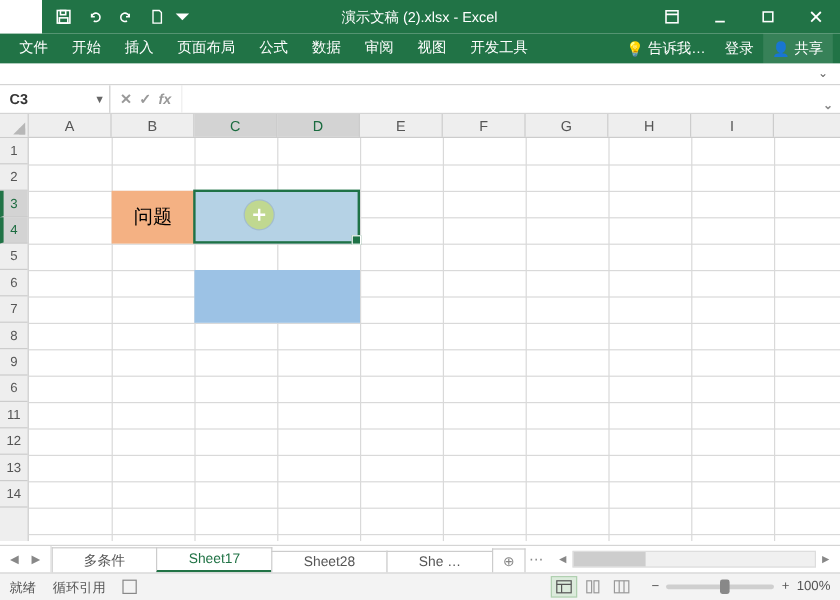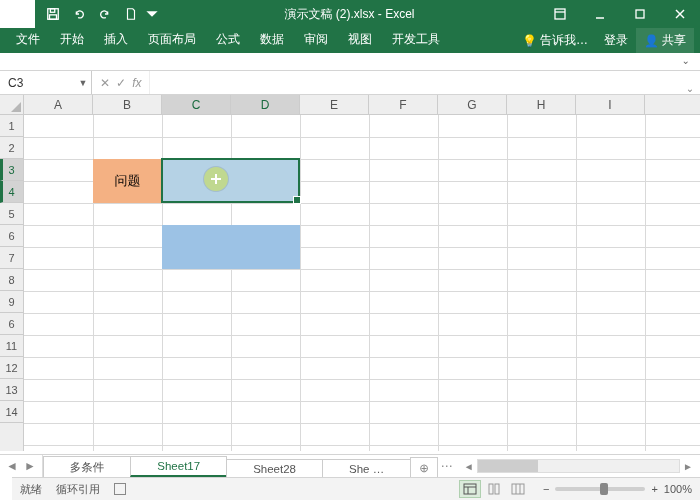--- a/index.html
+++ b/index.html
@@ -20,21 +20,21 @@
   .ribbon .tab { padding: 4px 10px 5px; font-size: 12px; cursor: pointer; font-family: Liberation Mono, monospace; }
   .ribbon .spacer { flex: 1; }
   .ribbon .rightitem { padding: 4px 8px; font-size: 12px; display:flex; align-items:center; gap:3px; }
   .ribbon .share { background: rgba(255,255,255,.1); }
 
   
   .collapse-strip { height: 18px; background: #fff; border-bottom: 1px solid #d4d4d4; position: relative; }
   .collapse-strip .caret { position:absolute; right:10px; top:2px; color:#666; font-size:10px; }
 
   
-  .fxrow { height: 24px; display: flex; align-items: flex-end; border-bottom: 1px solid #d4d4d4; background: #fff; }
+  .fxrow { height: 24px; display: flex; align-items: flex-end; border-bottom: 1px solid #d4d4d4; background: #fff; font-weight: bold; }
   .namebox-wrap { width: 92px; height: 100%; display: flex; align-items: center; border-right: 1px solid #ccc; }
   .namebox { flex:1; padding-left: 8px; font-size: 12px; color:#333; }
   .namebox-dd { width:16px; text-align:center; color:#666; font-size:9px; }
   .fxbtns { display: flex; align-items: center; gap: 6px; padding: 0 8px; border-right: 1px solid #eee; height:100%; }
   .fxbtns span { color: #999; font-size: 12px; }
   .fxlabel { font-style: italic; color:#888; }
   .fxinput { flex:1; height:100%; padding-left:6px; }
   .fxrow .expand { width:20px; text-align:center; color:#888; font-size:10px; }
 
   
@@ -44,21 +44,21 @@
   .corner::after { content:""; position:absolute; right:2px; bottom:2px; border:5px solid transparent; border-right-color:#b7b7b7; border-bottom-color:#b7b7b7; }
   .colhead { width:69px; border-right:1px solid #ccc; text-align:center; line-height:20px; font-size:12px; color:#555; }
   .rowarea { display:flex; height:calc(100% - 20px); }
   .rowheads { width:24px; background:#eee; border-right:1px solid #ccc; }
   .rowhead { height:22px; border-bottom:1px solid #ccc; text-align:center; line-height:22px; font-size:11px; color:#555; }
   .cells { position:relative; flex:1; }
   .cellgrid { position:absolute; inset:0; }
   .hline { position:absolute; left:0; right:0; height:1px; background:#d9d9d9; }
   .vline { position:absolute; top:0; bottom:0; width:1px; background:#d9d9d9; }
 
-  .merged { position:absolute; display:flex; align-items:center; justify-content:center; font-size:13px; color:#000; }
+  .merged { position:absolute; display:flex; align-items:center; justify-content:center; font-size:16px; color:#000; }
   .orange { background:#f4b183; }
   .blue1 { background:#bdd7ee; }
   .blue2 { background:#9cc2e5; }
 
   .selection { position:absolute; border:2px solid #1f7246; background:rgba(33,115,70,.05); pointer-events:none; }
   .selection::after { content:""; position:absolute; right:-3px; bottom:-3px; width:6px; height:6px; background:#1f7246; border:1px solid #fff; }
 
   .cursor-plus { position:absolute; width:24px; height:24px; border-radius:50%; background:#c0d890; display:flex; align-items:center; justify-content:center; pointer-events:none; box-shadow:0 0 0 1px rgba(0,0,0,.1); }
   .cursor-plus svg { width:14px; height:14px; }
 
@@ -72,21 +72,21 @@
   .stab { padding:3px 26px; border:1px solid #ccc; border-bottom:none; margin-right:-1px; background:#fff; font-size:11.5px; color:#555; position:relative; top:1px; }
   .stab.active { background:#fff; border-bottom:2px solid #217346; color:#217346; font-weight:500; top:0; }
   .stab.add { padding:3px 8px; color:#888; }
   .hscroll-gap { width:20px; display:flex; align-items:center; justify-content:center; color:#888; }
   .hscroll { flex:1; display:flex; align-items:center; padding:0 4px; }
   .hscroll .track { flex:1; height:14px; background:#f0f0f0; border:1px solid #ddd; position:relative; }
   .hscroll .thumb { position:absolute; left:0; top:0; bottom:0; width:60px; background:#cdcdcd; }
   .hscroll .arr { width:16px; text-align:center; color:#888; font-size:10px; }
 
   
-  .status { position:absolute; left:12px; right:0; bottom:0; height:23px; background:#f3f3f3; border-top:1px solid #d4d4d4; display:flex; align-items:center; padding:0 8px; gap:14px; font-size:11px; color:#555; }
+  .status { position:absolute; left:0; right:0; bottom:0; height:23px; background:#f3f3f3; border-top:1px solid #d4d4d4; display:flex; align-items:center; padding:0 8px; gap:14px; font-size:11px; color:#555; }
   .status .spacer { flex:1; }
   .viewbtns { display:flex; gap:2px; }
   .viewbtns .vb { width:22px; height:18px; border:1px solid transparent; display:flex; align-items:center; justify-content:center; color:#666; }
   .viewbtns .vb.active { background:#dcebdc; border-color:#b0d0b0; }
   .zoom { display:flex; align-items:center; gap:6px; }
   .zoom .track { width:90px; height:4px; background:#cfcfcf; position:relative; border-radius:2px; }
   .zoom .knob { position:absolute; left:45px; top:-4px; width:8px; height:12px; background:#888; border-radius:2px; }
 </style>
 </head>
 <body>

